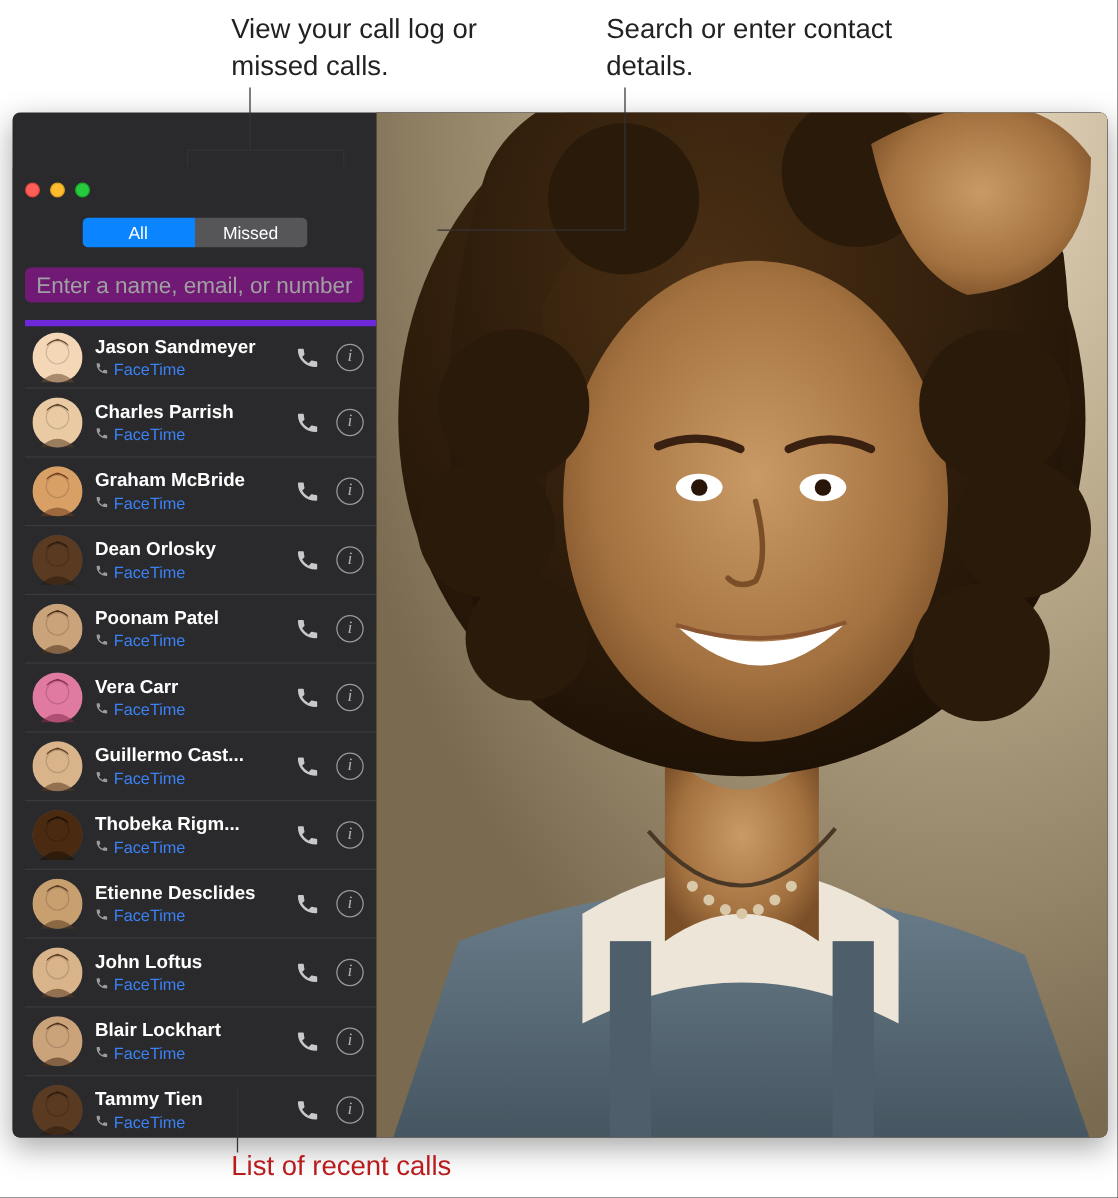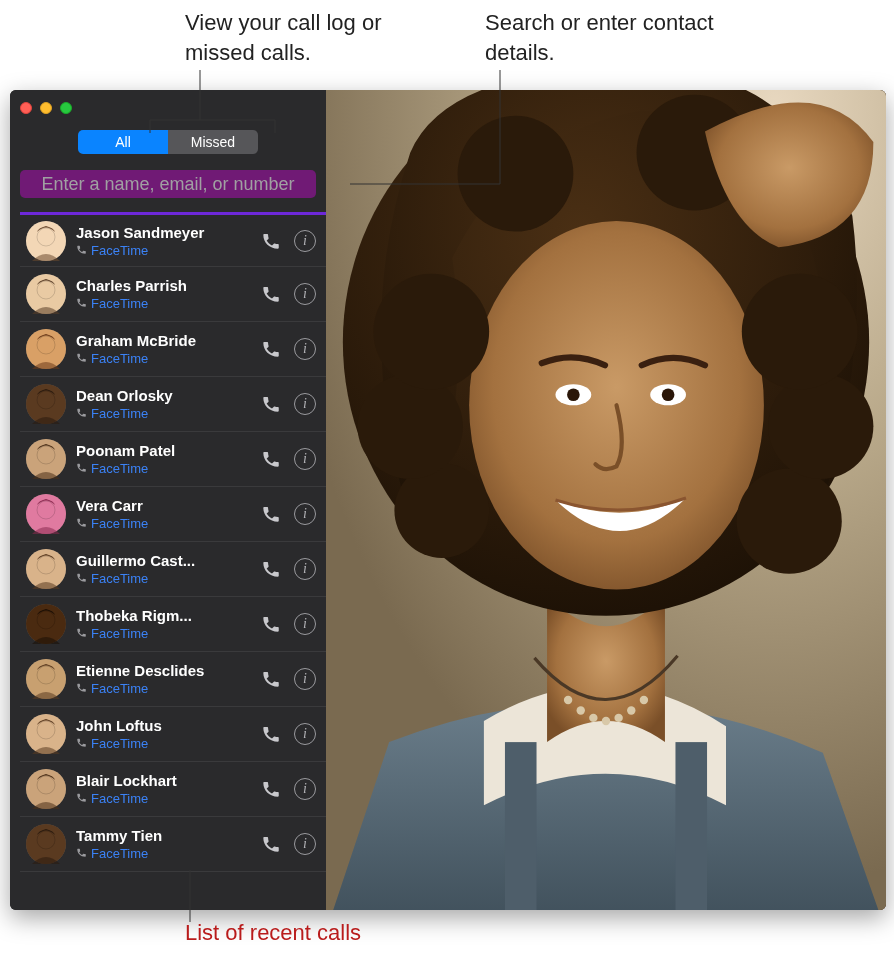--- a/index.html
+++ b/index.html
@@ -51,26 +51,27 @@
     top: 90px;
     width: 876px;
     height: 820px;
     background: #2a2a2c;
     border-radius: 6px;
     box-shadow: 0 8px 24px rgba(0,0,0,0.35);
     display: flex;
     overflow: hidden;
   }
   .sidebar {
-    width: 316px;
+    width: 291px;
     height: 100%;
     background: #2a2a2c;
     display: flex;
     flex-direction: column;
     color: #ddd;
+    margin-top: 44px;
   }
   .traffic-lights {
     height: 28px;
     display: flex;
     gap: 8px;
     align-items: center;
     padding-left: 10px;
     padding-top: 8px;
   }
   .tl { width: 12px; height: 12px; border-radius: 50%; }
@@ -124,21 +125,21 @@
   }
   .row {
     display: flex;
     align-items: center;
     height: 55px;
     border-bottom: 1px solid #3a3a3c;
     padding: 0 10px 0 10px;
     cursor: pointer;
     margin-left: 10px;
   }
-  .row:first-child { border-top: 3px solid #6d28d9; }
+  .row:first-child { border-top: 5px solid #6d28d9; }
   .avatar {
     width: 40px; height: 40px; border-radius: 50%;
     flex-shrink: 0;
     margin-right: 10px;
     margin-left: -4px;
     background: #555;
     display: flex; align-items: center; justify-content: center;
   }
   .avatar svg { width: 40px; height: 40px; }
   .info {

